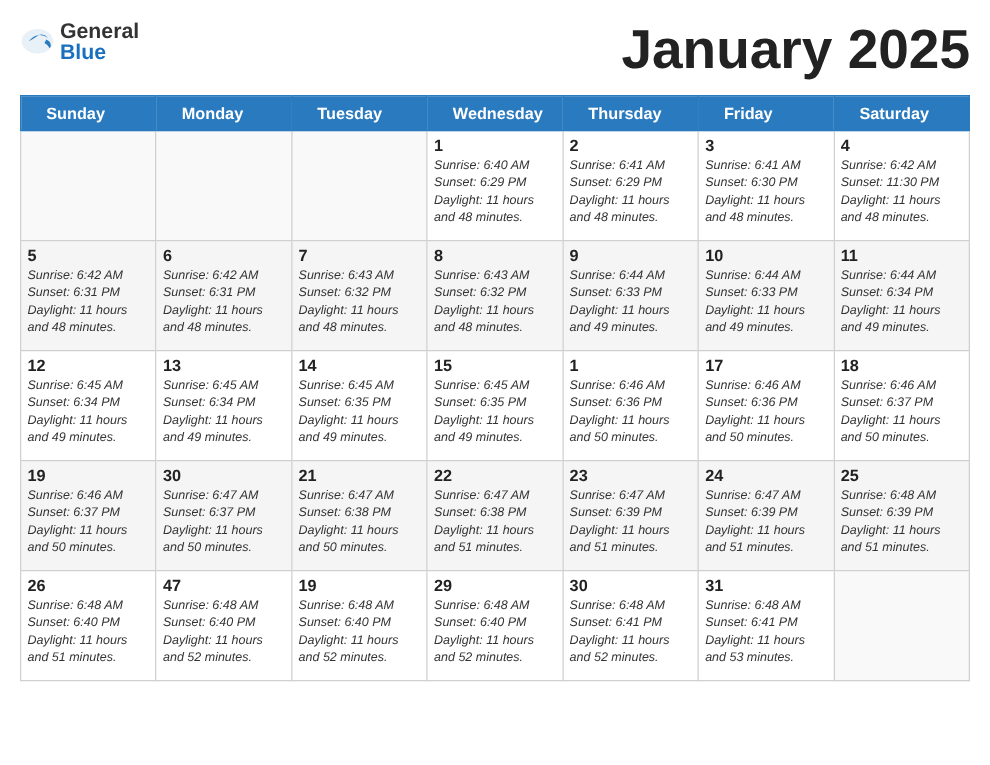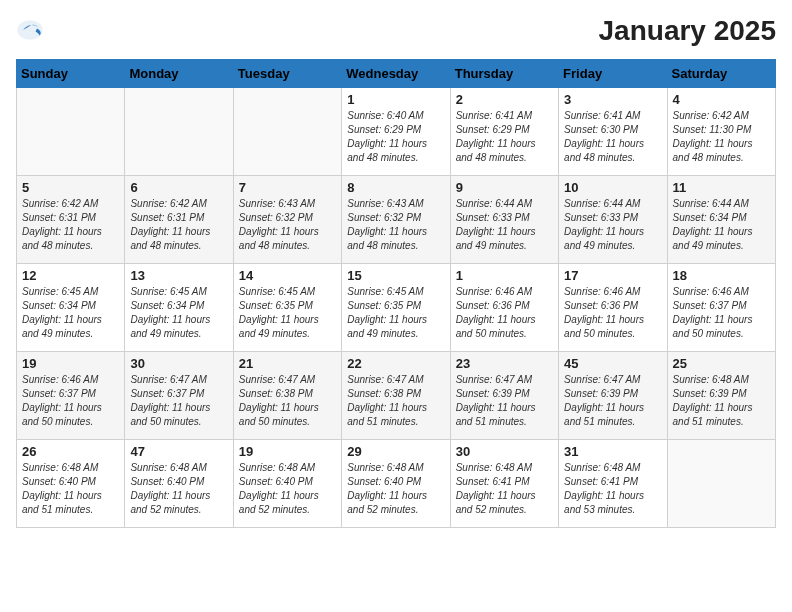--- a/index.html
+++ b/index.html
@@ -31,40 +31,40 @@
     .logo-general { color: #333; font-size: 17px; font-weight: bold; }
     .logo-blue { color: #1a6fbf; font-size: 17px; font-weight: bold; }
     .logo-icon {
       width: 28px;
       height: 28px;
     }
     .title-block {
       text-align: right;
     }
     .month-title {
-      font-size: 28px;
+      font-size: 44px;
       font-weight: bold;
       color: #222;
       line-height: 1.1;
     }
     .location {
       font-size: 14px;
       color: #444;
     }
     table {
       width: 100%;
       border-collapse: collapse;
       table-layout: fixed;
     }
     th {
       background-color: #2a7abf;
-      color: #000000;
+      color: #ffffff;
       font-size: 13px;
       font-weight: bold;
-      padding: 6px 4px;
+      padding: 6px 20px;
       text-align: left;
       border: 1px solid #2a7abf;
     }
     td {
       border: 1px solid #d0d0d0;
       vertical-align: top;
       padding: 4px 5px;
       font-size: 10.5px;
       color: #222;
       height: 88px;
@@ -91,20 +91,24 @@
 </head>
 <body>
 
 <div class="header">
   <div class="logo">
     <svg class="logo-icon" viewBox="0 0 40 40" xmlns="http://www.w3.org/2000/svg">
       <ellipse cx="20" cy="20" rx="18" ry="14" fill="#e8f0f8"></ellipse>
       <path d="M10 20 Q20 8 32 16 Q26 10 20 14 Q14 18 10 20Z" fill="#2a7abf"></path>
       <path d="M30 18 Q38 22 34 28 Q32 24 28 22Z" fill="#2a7abf"></path>
     </svg>
+    <div class="logo-text">
+      <span class="logo-general">General</span>
+      <span class="logo-blue">Blue</span>
+    </div>
   </div>
   <div class="title-block">
     <div class="month-title">January 2025</div>
   </div>
 </div>
 
 <table>
   <thead>
     <tr>
     <th>Sunday</th>
@@ -259,21 +263,21 @@
 Sunset: 6:38 PM
 Daylight: 11 hours and 51 minutes.</div>
         </td>
         <td>
           <div class="day-num">23</div>
           <div class="cell-info">Sunrise: 6:47 AM
 Sunset: 6:39 PM
 Daylight: 11 hours and 51 minutes.</div>
         </td>
         <td>
-          <div class="day-num">45</div>
+          <div class="day-num">24</div>
           <div class="cell-info">Sunrise: 6:47 AM
 Sunset: 6:39 PM
 Daylight: 11 hours and 51 minutes.</div>
         </td>
         <td>
           <div class="day-num">25</div>
           <div class="cell-info">Sunrise: 6:48 AM
 Sunset: 6:39 PM
 Daylight: 11 hours and 51 minutes.</div>
         </td>

